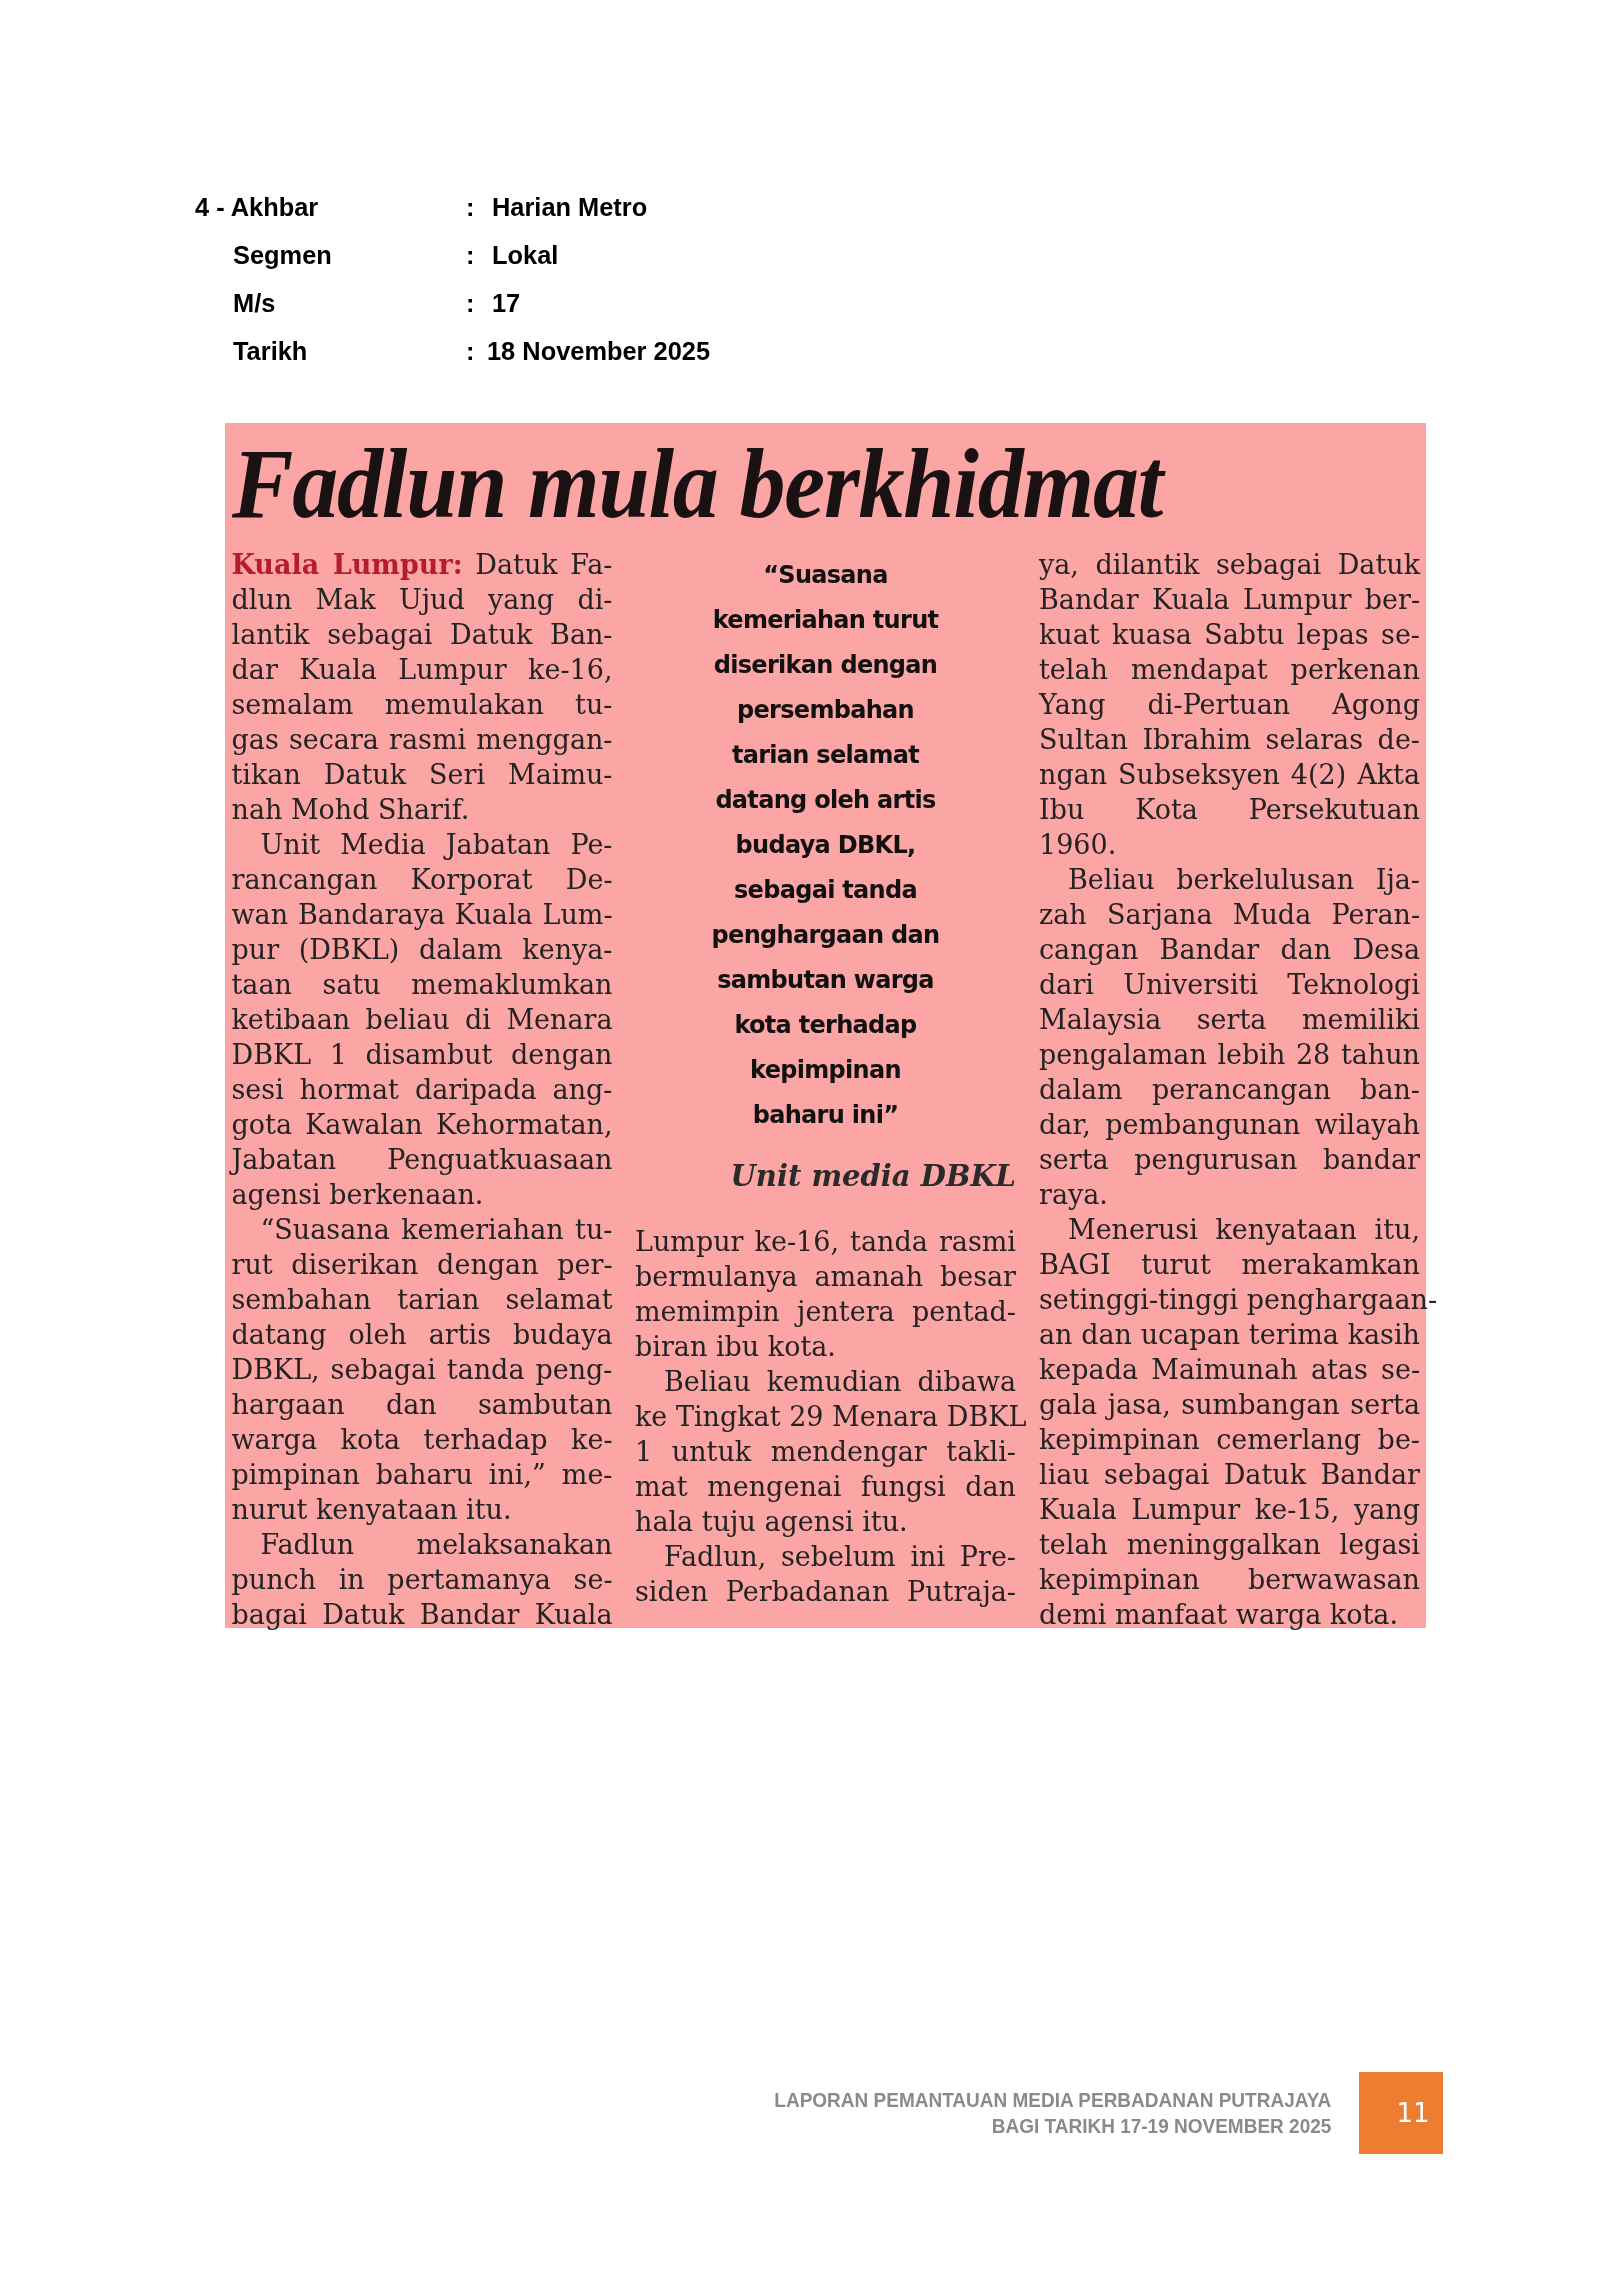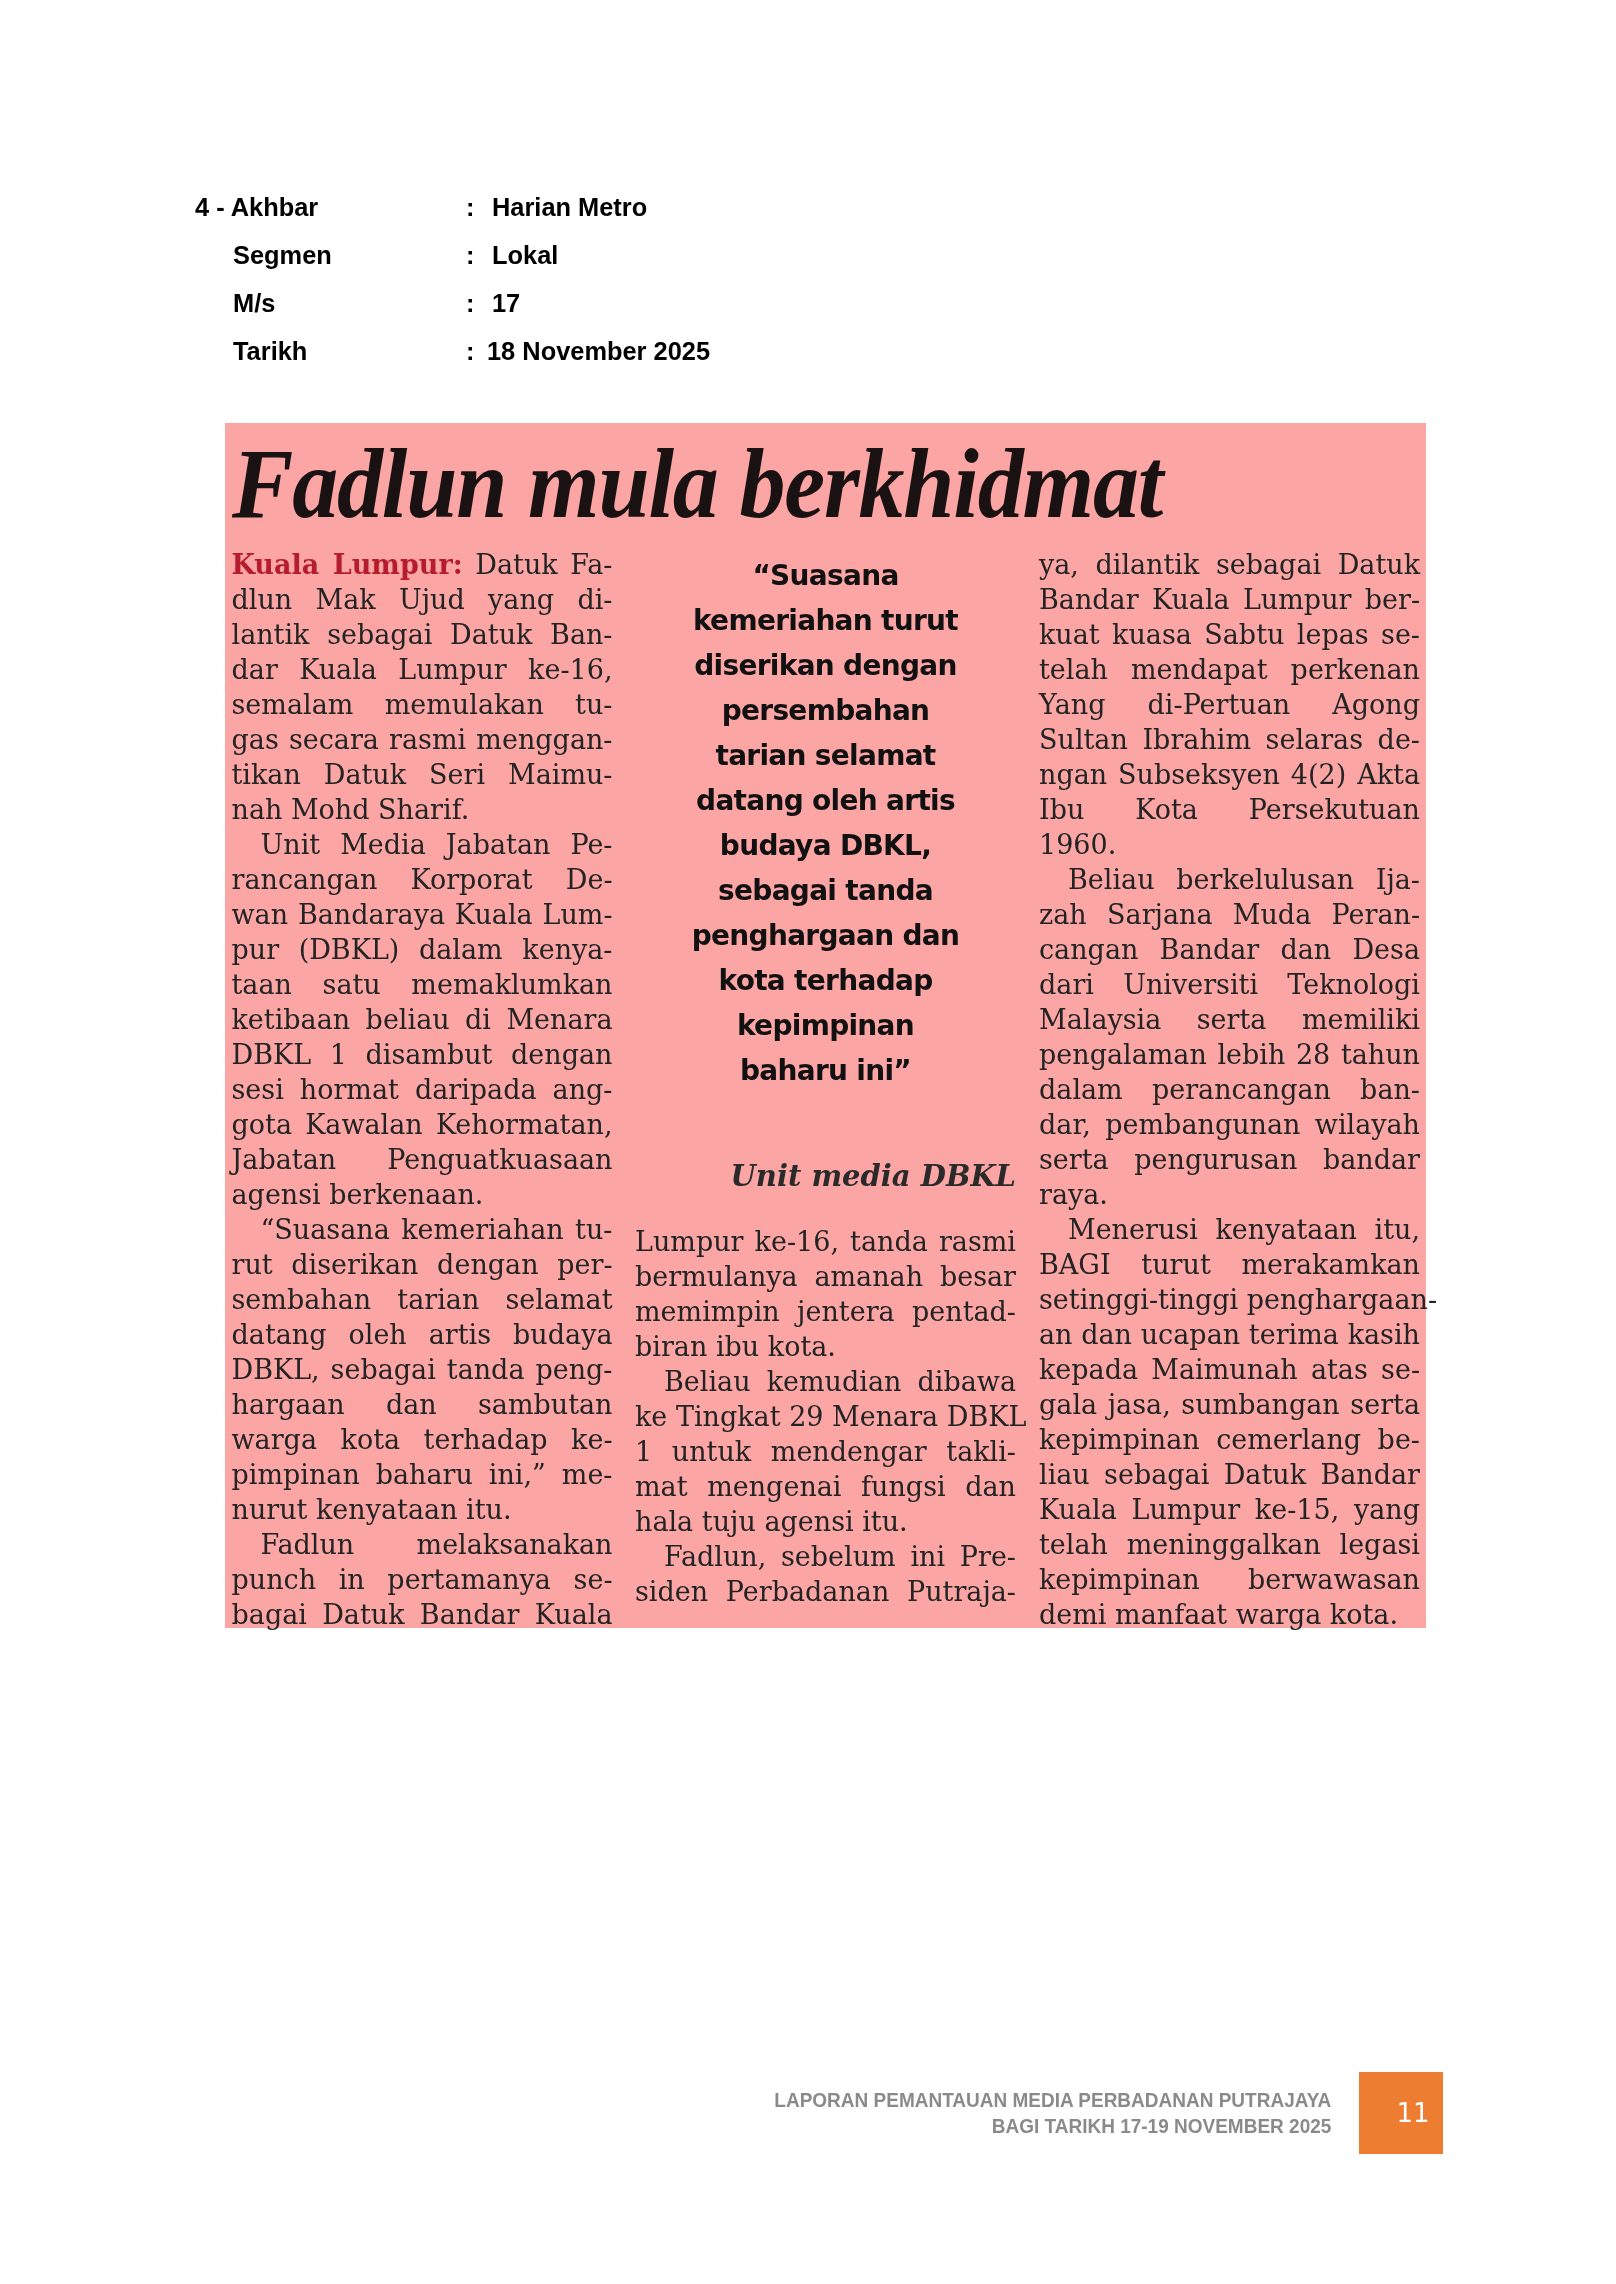--- a/index.html
+++ b/index.html
@@ -19,21 +19,21 @@
 
   .col { position: absolute; top: 124px; width: 381px; font-family: "DejaVu Serif", serif; font-size: 27px; line-height: 35px; color: #232323; }
   .col-1 { left: 6.5px; }
   .col-2 { left: 410px; }
   .col-3 { left: 814px; }
   .dateline { color: #b51d2c; font-weight: bold; }
   .line { display: block; text-align: justify; text-align-last: justify; white-space: nowrap; }
   .line.last { text-align-last: left; }
   .line.ind { padding-left: 29px; }
 
-  .pullquote { position: absolute; left: 410px; top: 130px; width: 381px; text-align: center; font-family: "DejaVu Sans", sans-serif; font-weight: bold; font-size: 28px; line-height: 45px; color: #111; letter-spacing: -0.7px; }
+  .pullquote { position: absolute; left: 410px; top: 130px; width: 381px; text-align: center; font-family: "DejaVu Sans", sans-serif; font-weight: bold; font-size: 24px; line-height: 45px; color: #111; letter-spacing: -0.7px; }
   .pq-line { display: block; white-space: nowrap; }
   .pq-credit { position: absolute; left: 410px; top: 736px; width: 381px; text-align: right; font-family: "DejaVu Serif", serif; font-style: italic; font-weight: bold; font-size: 29px; color: #2a2a2a; }
   .col-2-body { top: 801px; }
 
   .footer-text { position: absolute; right: 285px; top: 2087px; text-align: right; font-family: "Liberation Sans", sans-serif; font-weight: bold; font-size: 20px; line-height: 26px; color: #8a8a8a; letter-spacing: 0px; transform: scaleX(0.95); transform-origin: right top; }
   .footer-text span { display: block; white-space: nowrap; }
   .page-badge { position: absolute; left: 1359px; top: 2072px; width: 60px; height: 82px; background: #ed7d31; color: #ffffff; font-family: "DejaVu Sans", sans-serif; font-size: 26px; display: flex; align-items: center; justify-content: center; padding-left: 24px; }
 </style>
 </head>
 <body>
@@ -101,20 +101,21 @@
   <div class="pullquote" id="pq">
       <span class="pq-line">“Suasana</span>
       <span class="pq-line">kemeriahan turut</span>
       <span class="pq-line">diserikan dengan</span>
       <span class="pq-line">persembahan</span>
       <span class="pq-line">tarian selamat</span>
       <span class="pq-line">datang oleh artis</span>
       <span class="pq-line">budaya DBKL,</span>
       <span class="pq-line">sebagai tanda</span>
       <span class="pq-line">penghargaan dan</span>
+      <span class="pq-line">sambutan warga</span>
       <span class="pq-line">kota terhadap</span>
       <span class="pq-line">kepimpinan</span>
       <span class="pq-line">baharu ini”</span>
     </div>
   <div class="pq-credit">Unit media DBKL</div>
 
   <div class="col col-2 col-2-body" id="col2">
       <span class="line">Lumpur ke-16, tanda rasmi</span>
       <span class="line">bermulanya amanah besar</span>
       <span class="line">memimpin jentera pentad-</span>

